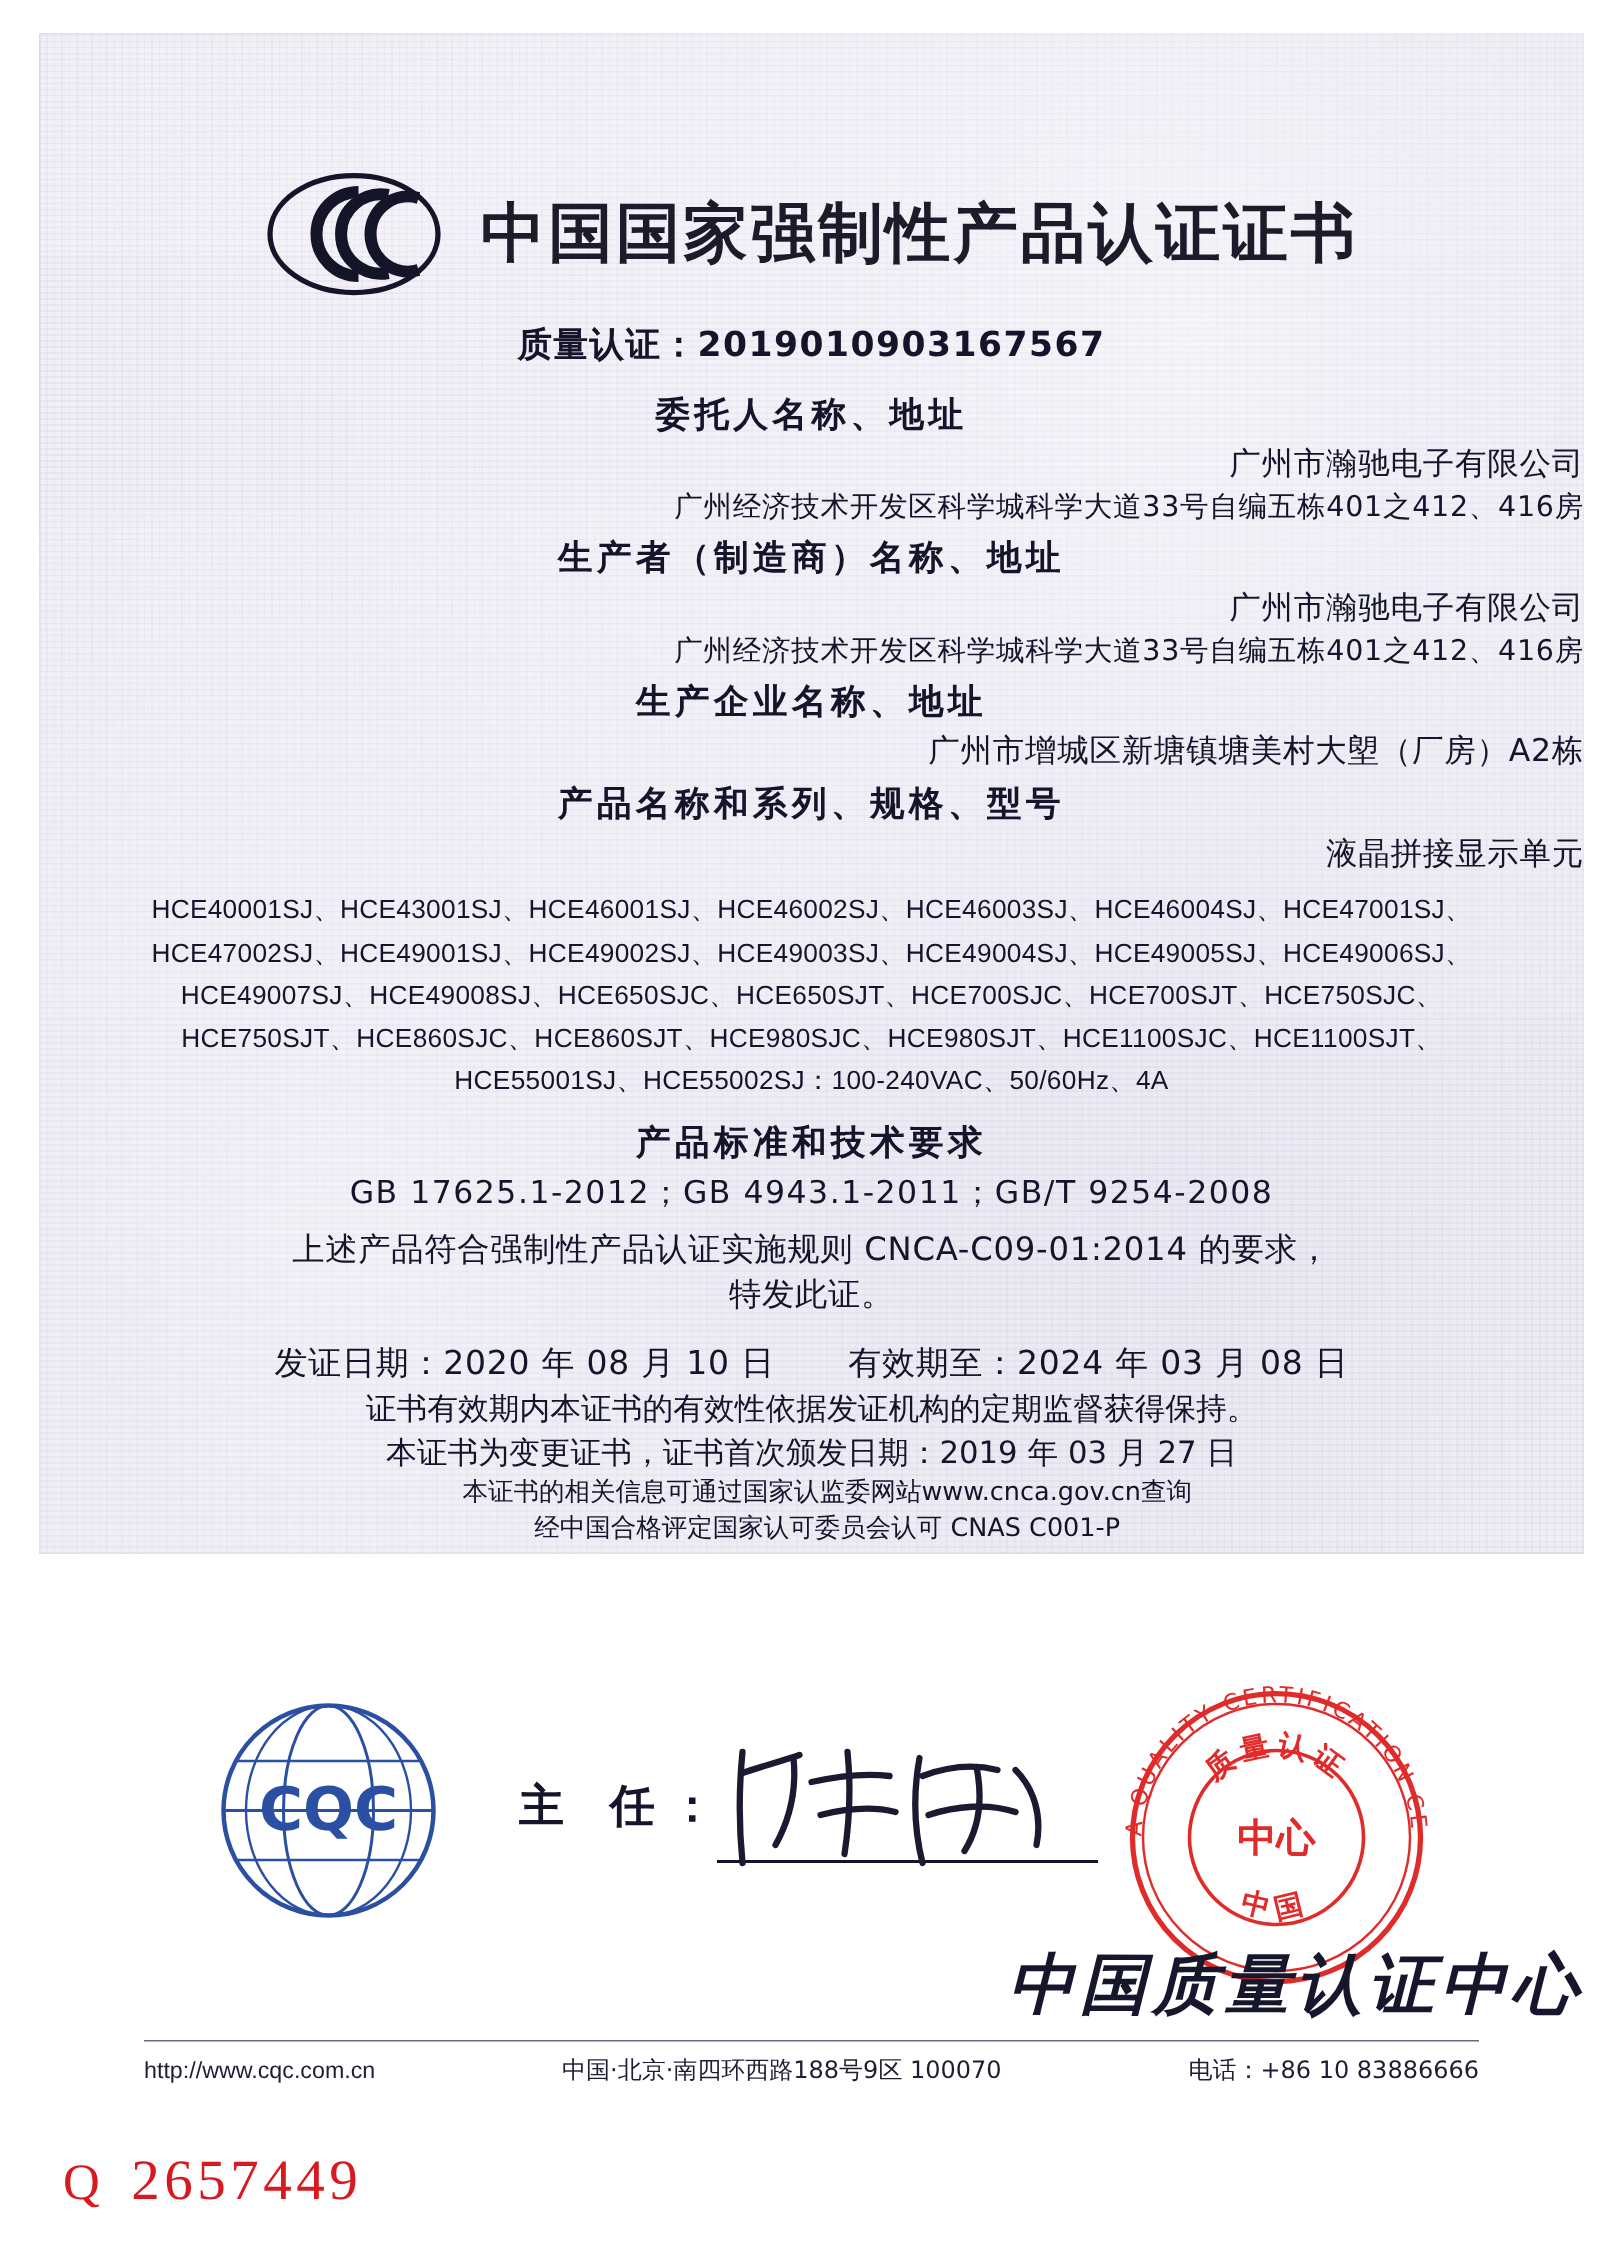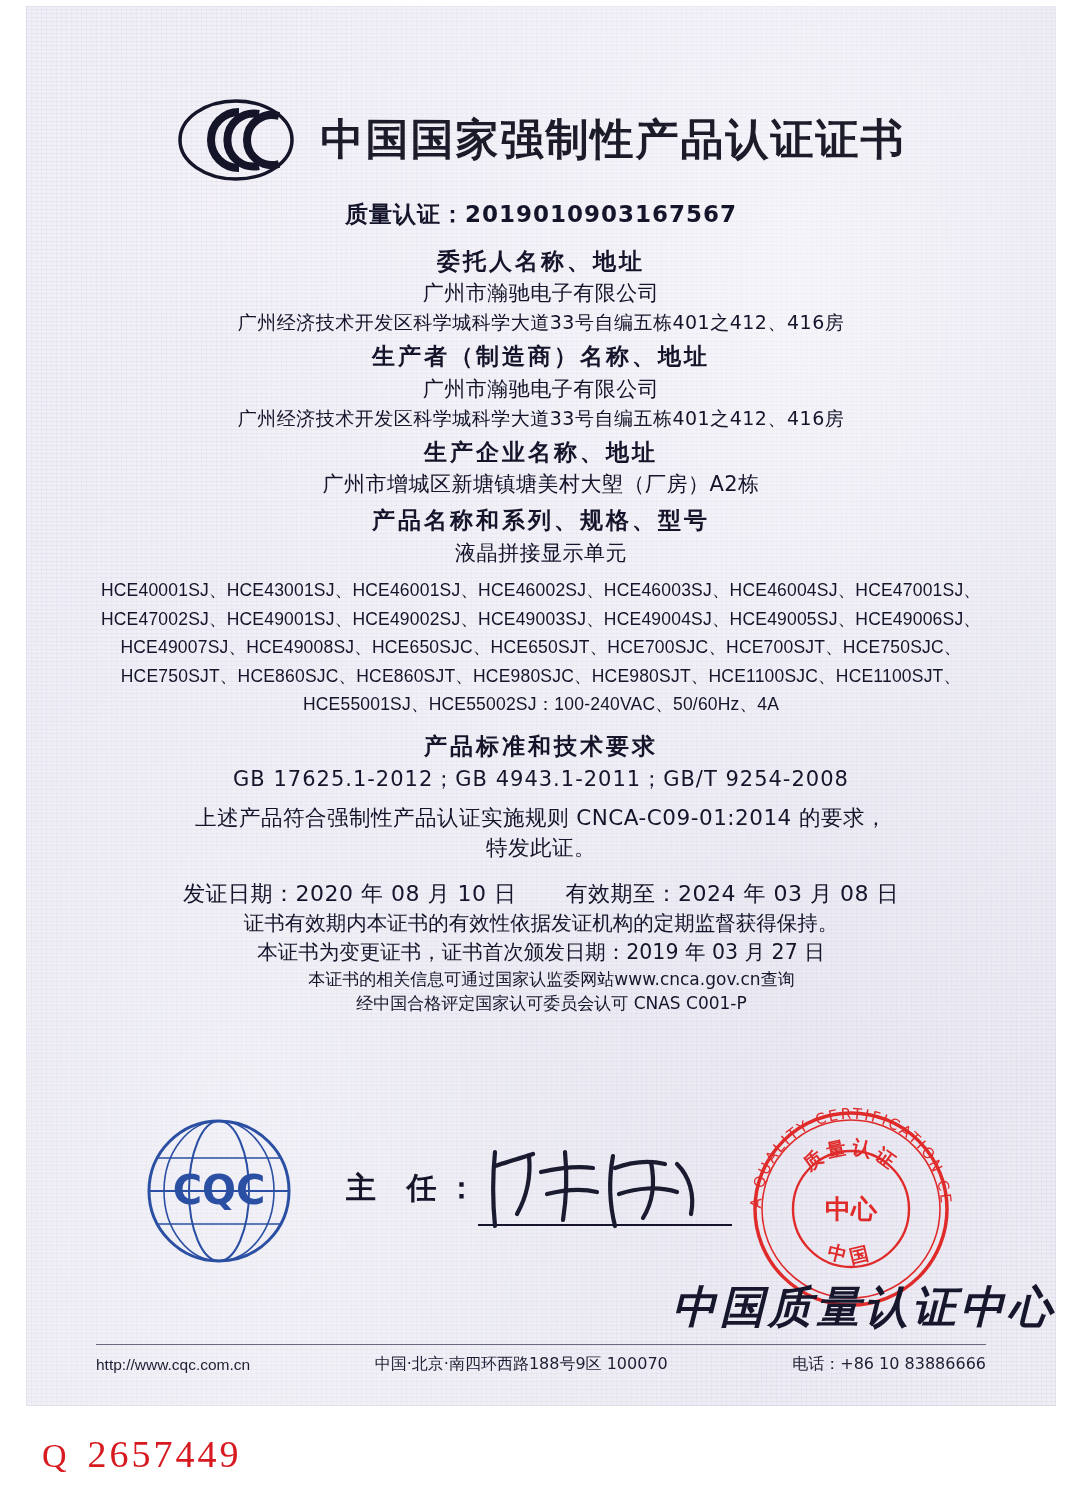--- a/index.html
+++ b/index.html
@@ -16,23 +16,23 @@
   .page {
     position: relative;
     width: 1080px;
     height: 1498px;
     background: #ffffff;
   }
   
   .paper {
     position: absolute;
     left: 26px;
-    top: 6px;
+    top: 22px;
     width: 1030px;
-    height: 1400px;
+    height: 1014px;
     background:
       radial-gradient(circle at 18% 14%, #f4f2f8 0%, #eceaf4 35%, #e7e6f1 60%, #efeef5 100%),
       linear-gradient(135deg, #f2f1f7 0%, #e9e8f2 50%, #f1f0f6 100%);
     box-shadow: 0 0 0 1px #e3e1ec inset;
   }
   
   .paper::before {
     content: "";
     position: absolute;
     inset: 0;
@@ -107,20 +107,21 @@
     font-weight: bold;
     letter-spacing: 3px;
     font-family: "DejaVu Sans", "Liberation Sans", sans-serif;
     margin-top: 4px;
     margin-bottom: 2px;
   }
   .field {
     font-size: 21px;
     font-family: "DejaVu Sans", "Liberation Sans", sans-serif;
     letter-spacing: 0.5px;
+    text-align: right;
   }
   .field.small {
     font-size: 19px;
   }
   .model-line {
     font-size: 17.5px;
     font-family: "Liberation Sans", sans-serif;
     letter-spacing: 0.2px;
     line-height: 1.62;
   }

